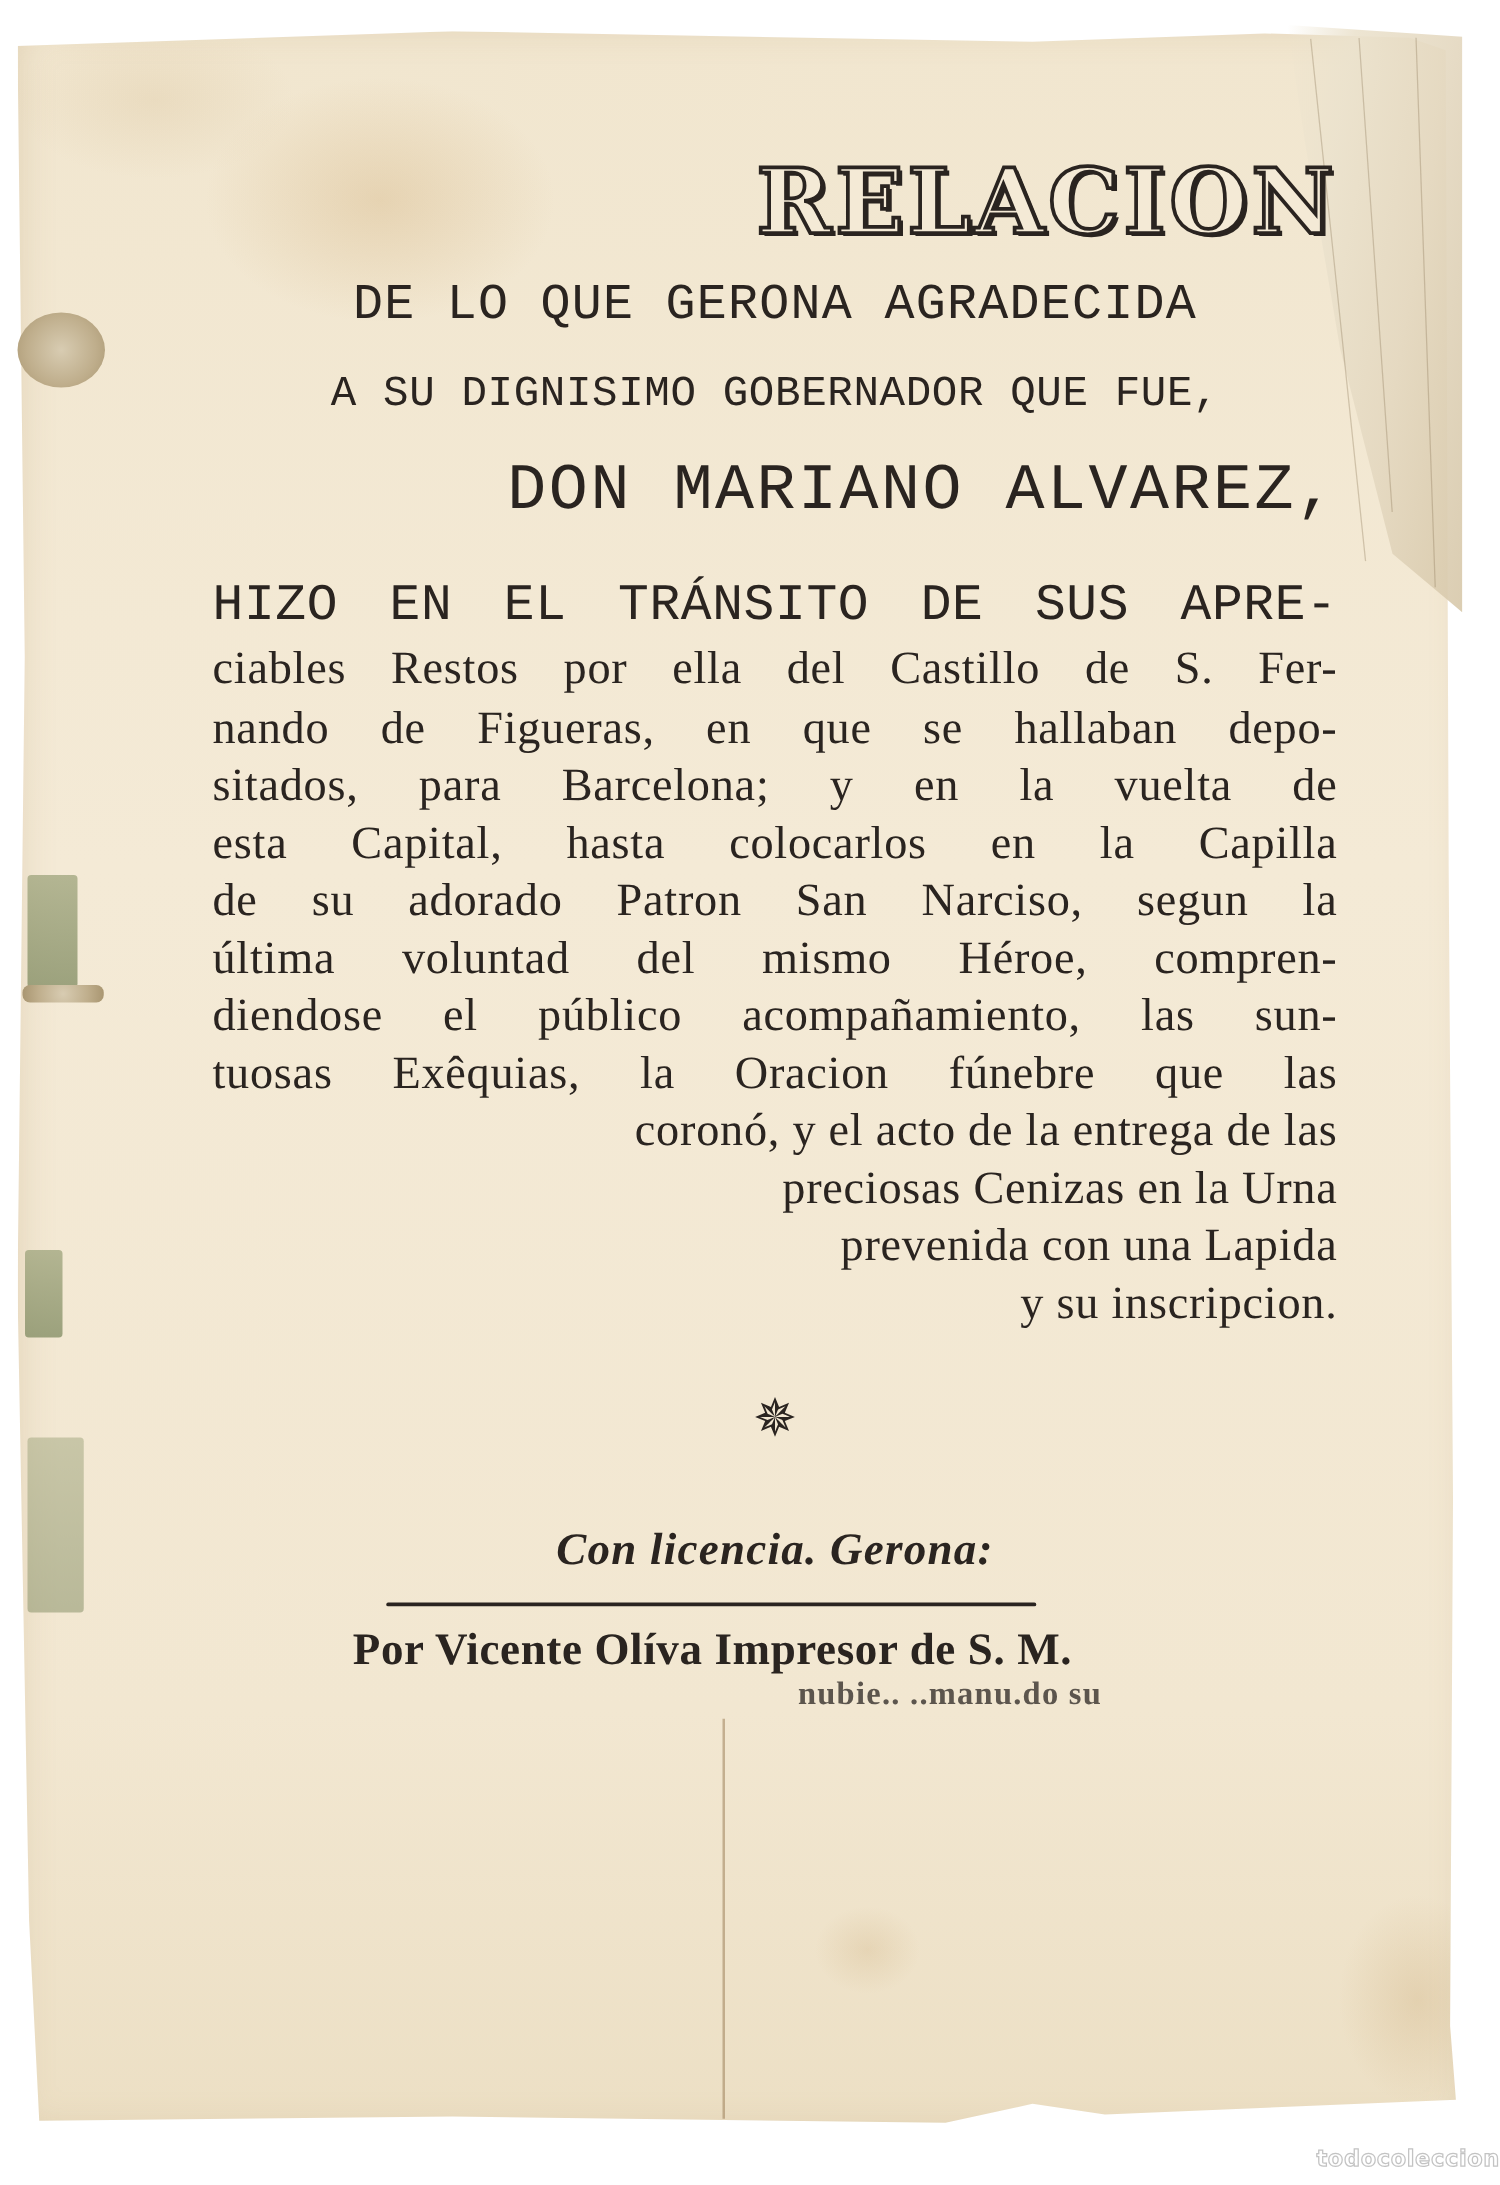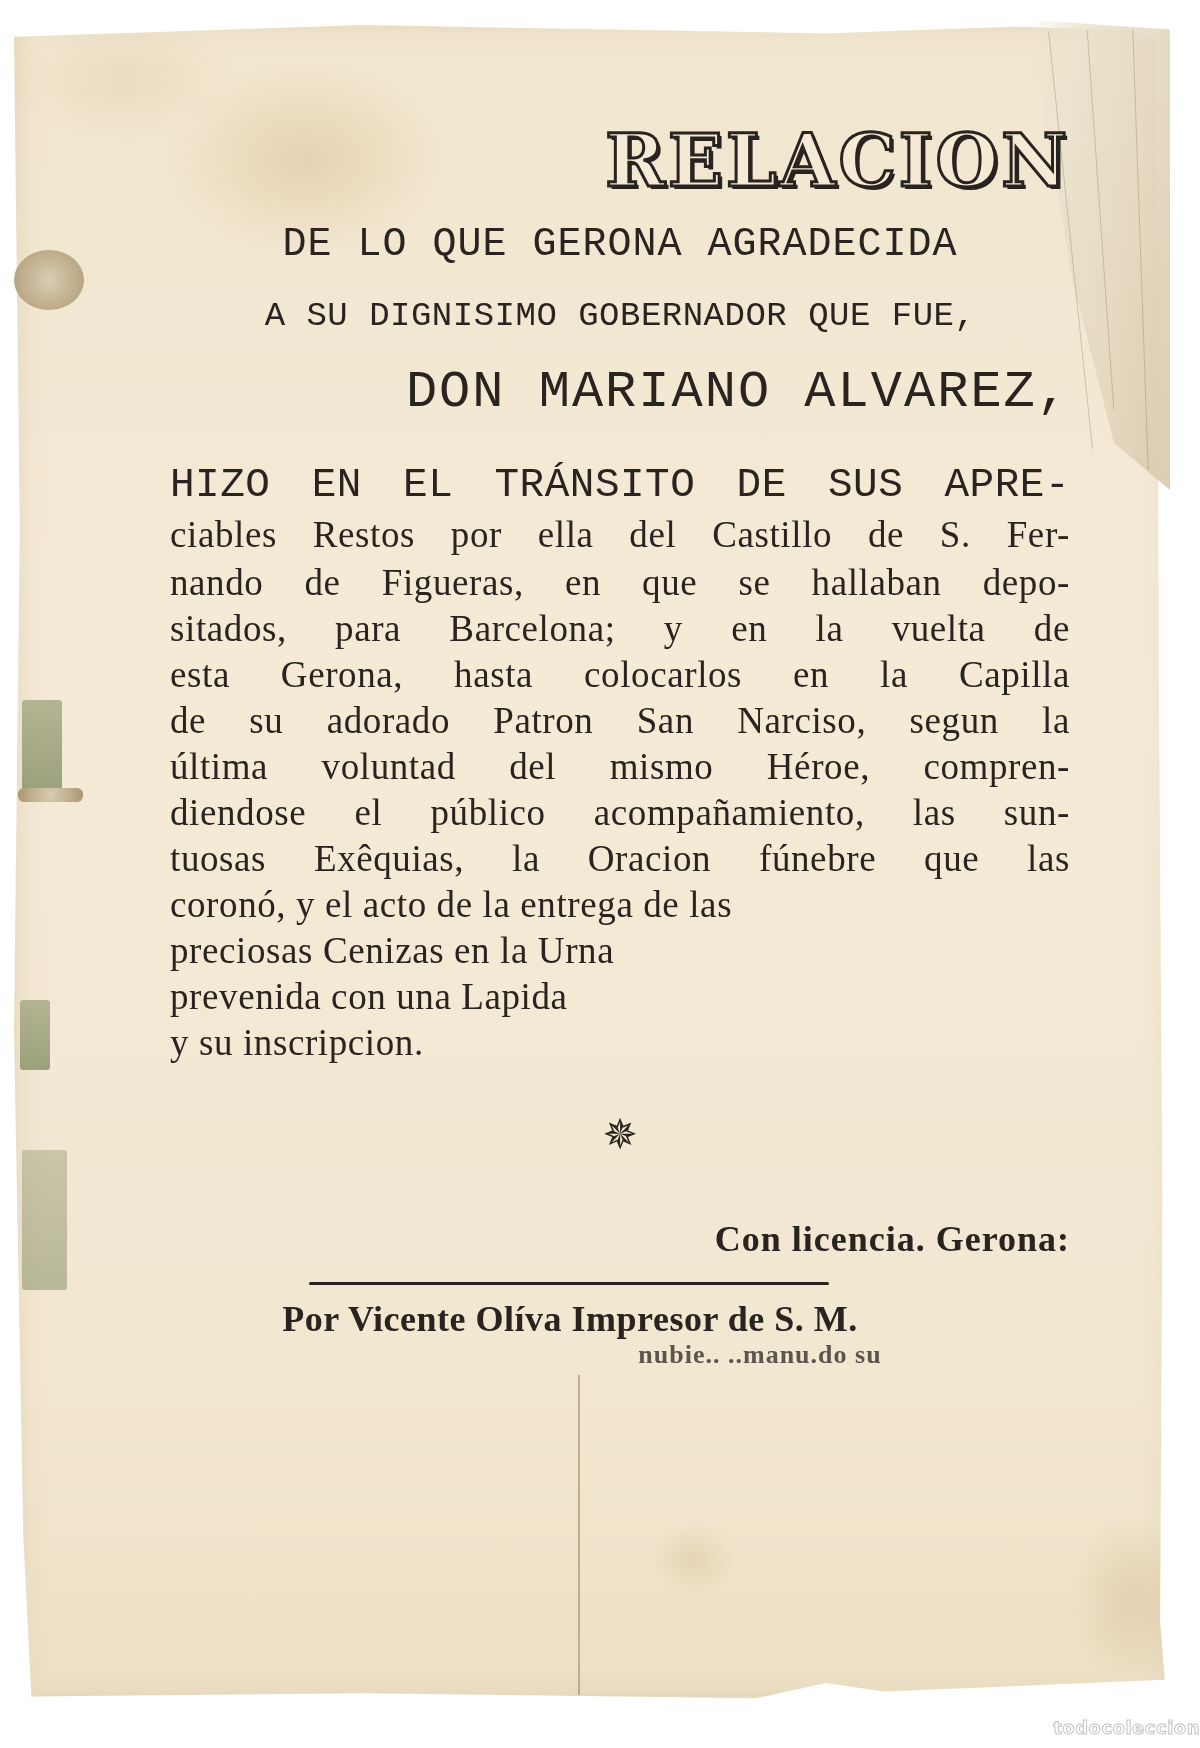--- a/index.html
+++ b/index.html
@@ -102,37 +102,38 @@
     width: 900px;
     font-family: "Liberation Serif", serif;
     font-size: 37px;
     white-space: nowrap;
     letter-spacing: 0.6px;
   }
   .justify {
     text-align: justify;
     text-align-last: justify;
   }
-  .center { text-align: left; }
+  .center { text-align: right; }
   .ornament {
     position: absolute;
     top: 1110px;
     left: 0;
     width: 900px;
     text-align: center;
     font-size: 42px;
     color: #2a2420;
   }
   .license {
     position: absolute;
     top: 1218px;
     left: 0;
     width: 900px;
-    text-align: right;
+    text-align: center;
     font-family: "Liberation Serif", serif;
+    font-style: italic;
     font-weight: bold;
     font-size: 36px;
     letter-spacing: 1px;
   }
   .rule {
     position: absolute;
     top: 1282px;
     left: 139px;
     width: 520px;
     height: 3px;
@@ -200,21 +201,21 @@
   <div class="title">RELACION</div>
 
   <div class="line h2">DE LO QUE GERONA AGRADECIDA</div>
   <div class="line h3">A SU DIGNISIMO GOBERNADOR QUE FUE,</div>
   <div class="line h4">DON MARIANO ALVAREZ,</div>
   <div class="line h5 justify">HIZO EN EL TRÁNSITO DE SUS APRE-</div>
 
   <div class="body justify" style="top:513px;">ciables Restos por ella del Castillo de S. Fer-</div>
   <div class="body justify" style="top:561px;">nando de Figueras, en que se hallaban depo-</div>
   <div class="body justify" style="top:607px;">sitados, para Barcelona; y en la vuelta de</div>
-  <div class="body justify" style="top:653px;">esta Gerona, hasta colocarlos en la Capilla</div>
+  <div class="body justify" style="top:653px;">esta Capital, hasta colocarlos en la Capilla</div>
   <div class="body justify" style="top:699px;">de su adorado Patron San Narciso, segun la</div>
   <div class="body justify" style="top:745px;">última voluntad del mismo Héroe, compren-</div>
   <div class="body justify" style="top:791px;">diendose el público acompañamiento, las sun-</div>
   <div class="body justify" style="top:837px;">tuosas Exêquias, la Oracion fúnebre que las</div>
   <div class="body center" style="top:883px;">coronó, y el acto de la entrega de las</div>
   <div class="body center" style="top:929px;">preciosas Cenizas en la Urna</div>
   <div class="body center" style="top:975px;">prevenida con una Lapida</div>
   <div class="body center" style="top:1021px;">y su inscripcion.</div>
 
   <div class="ornament">✵</div>

